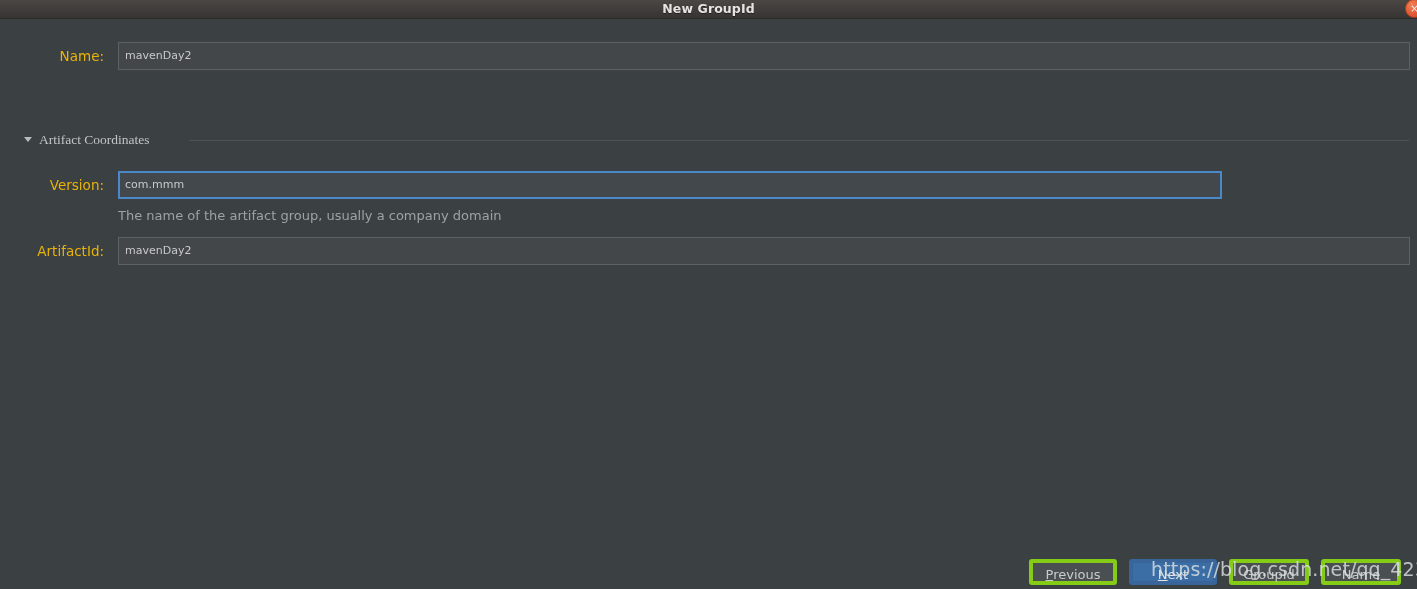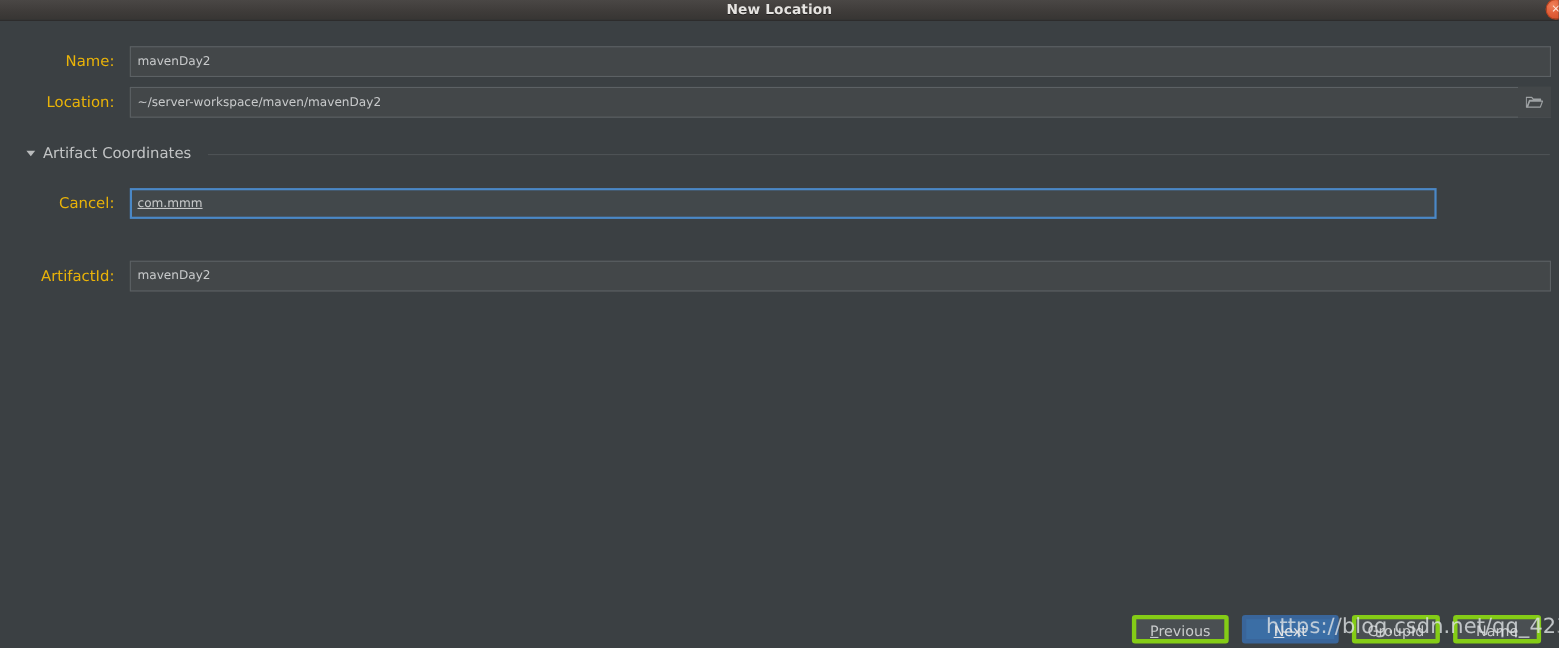--- a/index.html
+++ b/index.html
@@ -126,20 +126,21 @@
     width: 16px;
     height: 12px;
   }
 
   
   .section {
     position: absolute;
     left: 0;
     width: 1417px;
     height: 20px;
+    font-family: Liberation Serif, serif;
   }
   .tri {
     position: absolute;
     left: 24px;
     top: 7px;
     width: 0; height: 0;
     border-left: 4.5px solid transparent;
     border-right: 4.5px solid transparent;
     border-top: 5px solid #b9bbbc;
   }
@@ -201,54 +202,45 @@
     white-space: nowrap;
     letter-spacing: 0.1px;
     pointer-events: none;
     font-family: "DejaVu Sans", "Liberation Sans", sans-serif;
   }
 </style>
 </head>
 <body>
 
 <div class="titlebar">
-  <div class="titlebar-text">New Location</div>
+  <div class="titlebar-text">New GroupId</div>
   <div class="close-btn">
     <span class="x">×</span>
   </div>
 </div>
 
 <div class="dialog-body">
 
   <div class="row" style="top:23px;">
     <div class="lbl right" style="left:0px; width:104px;">Name:</div>
     <div class="field" style="left:118px; width:1292px;" placeholder="">mavenDay2</div>
   </div>
 
-  <div class="row" style="top:60px;">
-    <div class="lbl right" style="left:0px; width:104px;">Location:</div>
-    <div class="field" style="left:118px; width:1292px;" placeholder="">~/server-workspace/maven/mavenDay2</div>
-    <div class="browse-btn" style="left:1380px;">
-      <svg class="folder-ico" viewBox="0 0 16 12">
-        <path d="M0.5 1.5 L5.5 1.5 L6.8 3.2 L13.5 3.2 L13.5 4.3 L3.4 4.3 L1.2 10.3 L0.5 10.3 Z" fill="none" stroke="#9ea2a4" stroke-width="1.1" stroke-linejoin="round"></path>
-        <path d="M3.6 4.9 L15.3 4.9 L13.3 10.4 L1.6 10.4 Z" fill="none" stroke="#9ea2a4" stroke-width="1.1" stroke-linejoin="round"></path>
-      </svg>
-    </div>
-  </div>
 
   <div class="section" style="top:111px;">
     <div class="tri"></div>
     <div class="section-title">Artifact Coordinates</div>
     <div class="section-rule"></div>
   </div>
 
   <div class="row" style="top:152px;">
-    <div class="lbl right" style="left:0px; width:104px;">Cancel:</div>
-    <div class="field focused" style="left:118px; width:1188px;text-decoration:underline;" placeholder="">com.mmm</div>
-  </div>
+    <div class="lbl right" style="left:0px; width:104px;">Version:</div>
+    <div class="field focused" style="left:118px; width:1104px;" placeholder="">com.mmm</div>
+  </div>
+  <div class="hint" style="left:118px; top:187px;">The name of the artifact group, usually a company domain</div>
 
   <div class="row" style="top:218px;">
     <div class="lbl right" style="left:0px; width:104px;">ArtifactId:</div>
     <div class="field" style="left:118px; width:1292px;" placeholder="">mavenDay2</div>
   </div>
 
 
   <div class="btn" style="left:1029px; top:540px; width:88px;">
     <span class="mn">P</span><span>revious</span>
   </div>

